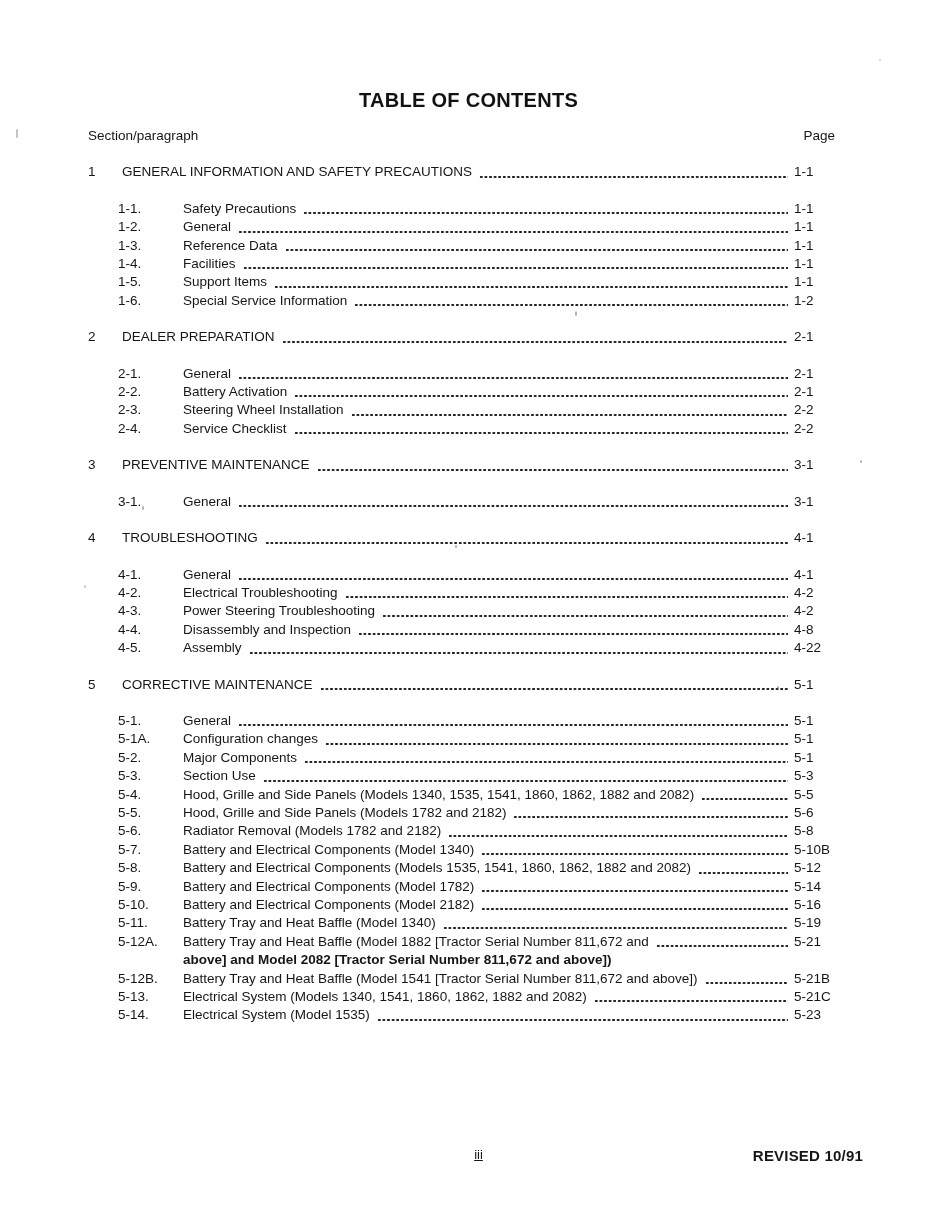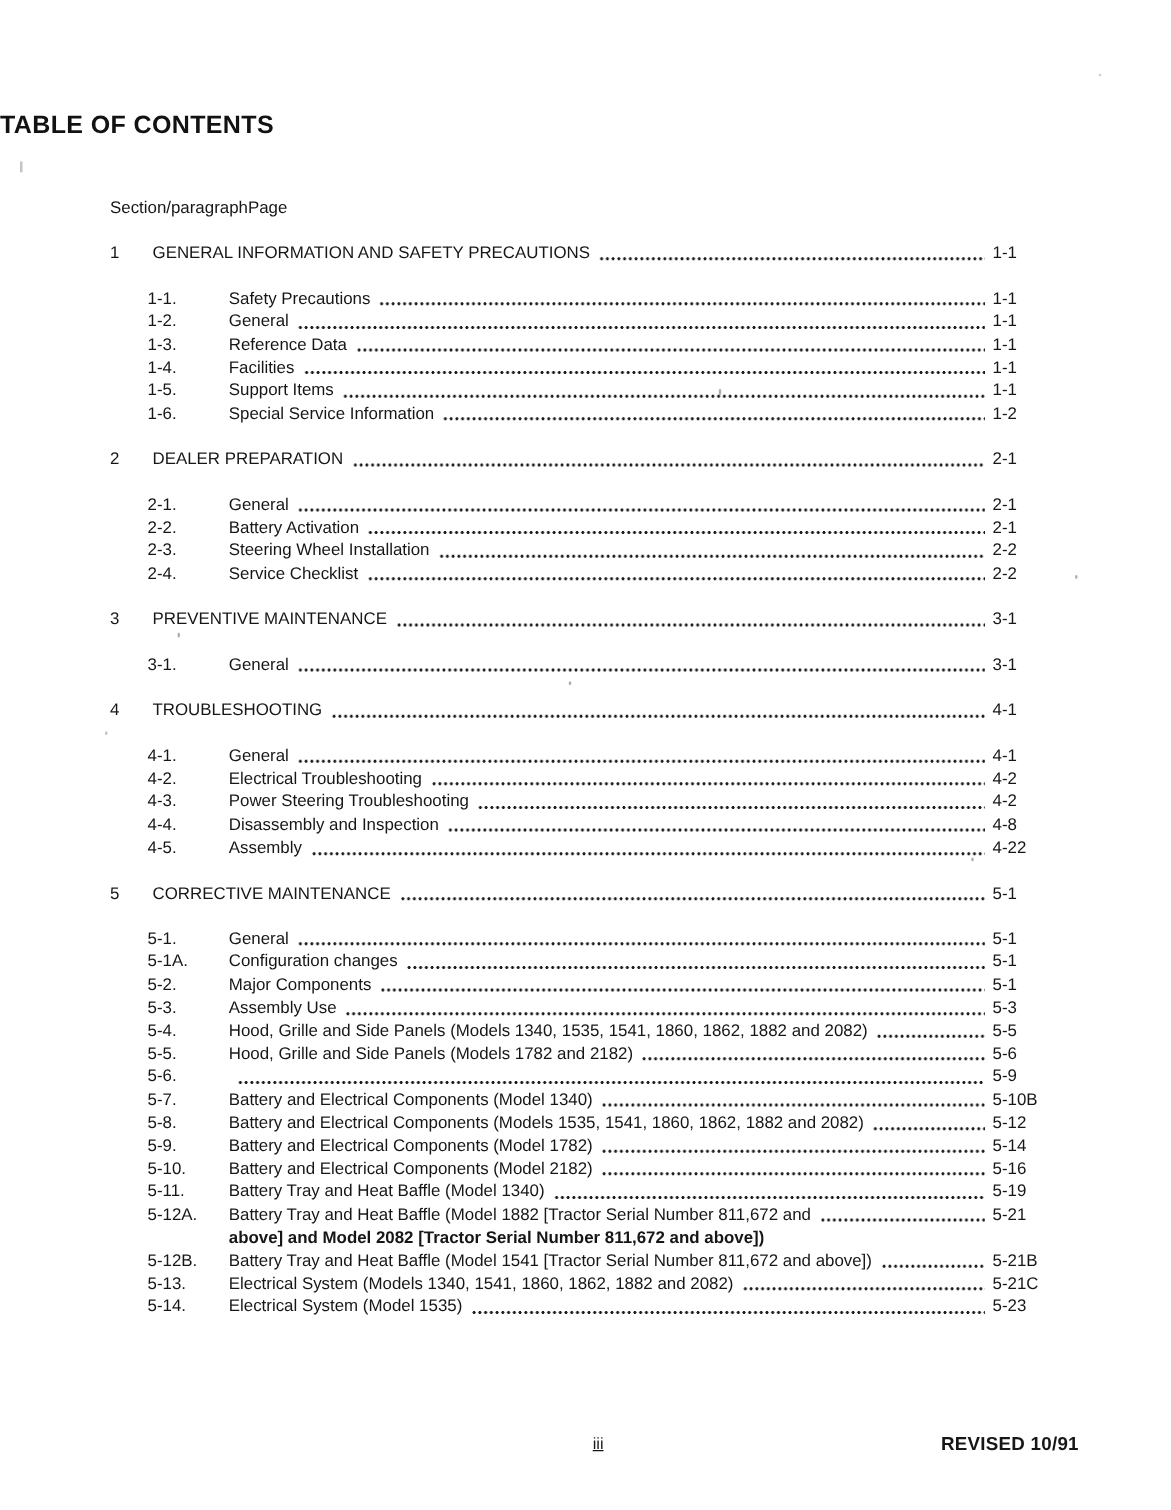--- a/index.html
+++ b/index.html
@@ -4,27 +4,27 @@
 <style>
   html, body { margin:0; padding:0; background:#e8e8e8; }
   .page {
     position:relative; width:937px; height:1208px; margin:0 auto;
     background:#ffffff; color:#161616;
     font-family:"Liberation Sans", sans-serif;
     overflow:hidden;
   }
   .title {
     margin:0; padding-top:89px;
-    text-align:left; font-size:20px; line-height:22px;
+    text-align:center; font-size:20px; line-height:22px;
     font-weight:bold; letter-spacing:0.3px; color:#121212;
   }
   .content { margin:0 97px 0 88px; }
   .cols-header {
-    display:flex; 
-    margin-top:46px; font-size:13.5px; line-height:18.4px;
+    display:flex; justify-content:space-between;
+    margin-top:16px; font-size:13.5px; line-height:18.4px;
   }
   .cols-header .right { margin-right:5px; }
   .row {
     display:flex; align-items:baseline;
     font-size:13.5px; line-height:18.4px; white-space:nowrap;
   }
   .section { margin-top:18px; }
   .entries { margin-top:18px; }
   .heading .num { flex:0 0 34px; }
   .entry { padding-left:30px; }
@@ -232,40 +232,41 @@
               <span class="pg">5-1</span>
             </div>
             <div class="row entry">
               <span class="num">5-2.</span>
               <span class="etitle">Major Components</span>
               <span class="leader"></span>
               <span class="pg">5-1</span>
             </div>
             <div class="row entry">
               <span class="num">5-3.</span>
-              <span class="etitle">Assembly Use</span>
+              <span class="etitle">Section Use</span>
               <span class="leader"></span>
               <span class="pg">5-3</span>
             </div>
             <div class="row entry">
               <span class="num">5-4.</span>
               <span class="etitle">Hood, Grille and Side Panels (Models 1340, 1535, 1541, 1860, 1862, 1882 and 2082)</span>
               <span class="leader"></span>
               <span class="pg">5-5</span>
             </div>
             <div class="row entry">
               <span class="num">5-5.</span>
               <span class="etitle">Hood, Grille and Side Panels (Models 1782 and 2182)</span>
               <span class="leader"></span>
               <span class="pg">5-6</span>
             </div>
             <div class="row entry">
               <span class="num">5-6.</span>
-              <span class="leader"></span>
-              <span class="pg">5-9</span>
+              <span class="etitle">Radiator Removal (Models 1782 and 2182)</span>
+              <span class="leader"></span>
+              <span class="pg">5-8</span>
             </div>
             <div class="row entry">
               <span class="num">5-7.</span>
               <span class="etitle">Battery and Electrical Components (Model 1340)</span>
               <span class="leader"></span>
               <span class="pg">5-10B</span>
             </div>
             <div class="row entry">
               <span class="num">5-8.</span>
               <span class="etitle">Battery and Electrical Components (Models 1535, 1541, 1860, 1862, 1882 and 2082)</span>

